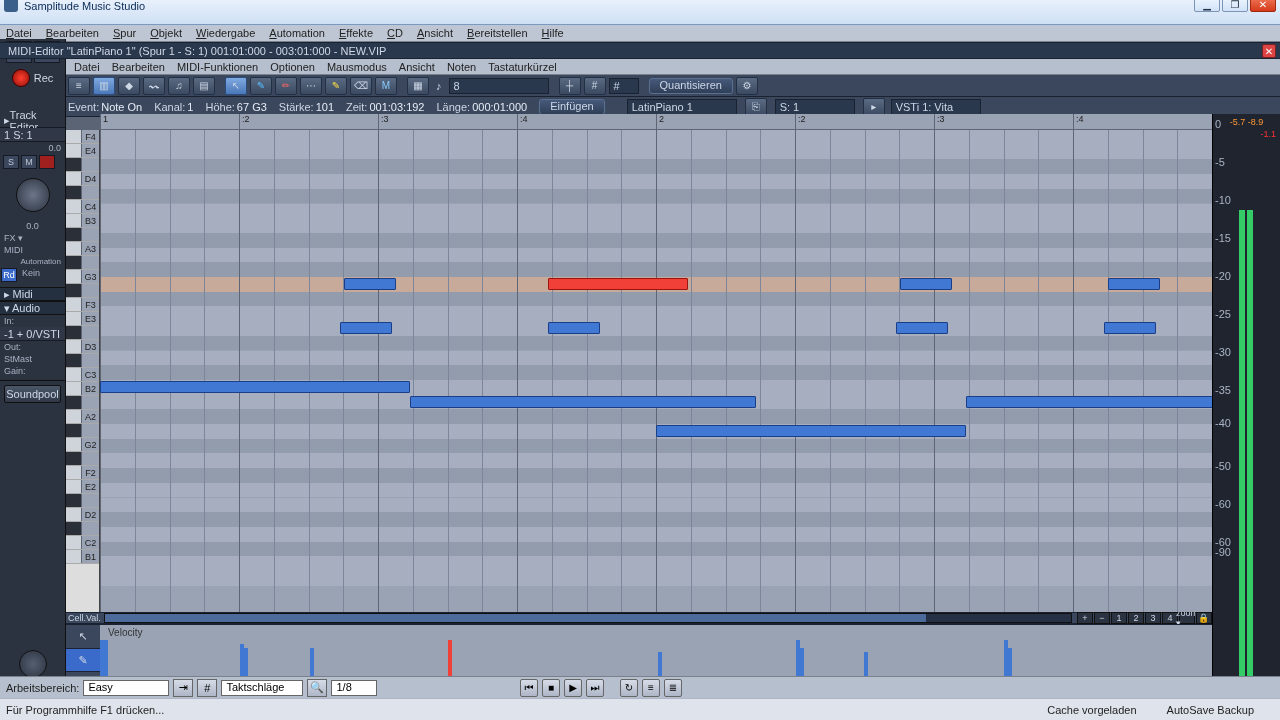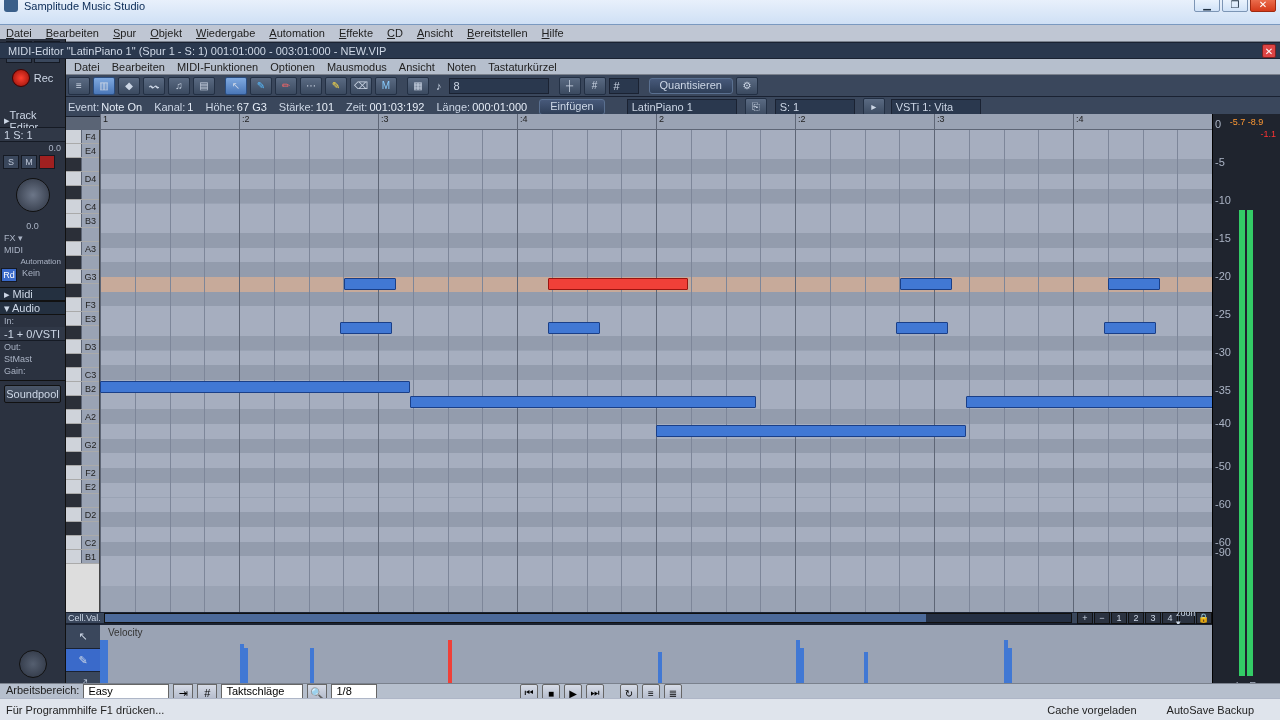--- a/index.html
+++ b/index.html
@@ -77,21 +77,21 @@
 .velo .label{position:absolute;left:8px;top:2px;color:#333;font-size:10px}
 .vbar{position:absolute;bottom:0;width:4px;background:#4178d4}
 .vbar.sel{background:#f04038}
 
 .meter{width:68px;background:#1f242e;border-left:1px solid #000;position:relative}
 .meter .scale{position:absolute;left:2px;top:4px;bottom:20px;width:18px;color:#aab3c4;font-size:8px}
 .meter .scale div{position:absolute;left:0}
 .meter .bar{position:absolute;bottom:20px;width:6px;background:linear-gradient(#3c6,#3c6);height:80%}
 .meter .lr{position:absolute;bottom:4px;left:0;right:0;text-align:center;color:#aab3c4;font-size:9px}
 
-.bbar{height:15px;background:#b6bfcd;border-top:1px solid #7a818d;display:flex;padding:0 6px;position:absolute;left:0;right:0;bottom:22px}
+.bbar{height:22px;background:#b6bfcd;border-top:1px solid #7a818d;display:flex;align-items:center;padding:0 6px;position:absolute;left:0;right:0;bottom:22px}
 .bbar .lbl{margin-right:4px;color:#222}
 .bbar select,.combo{height:16px;background:#fff;border:1px solid #666;font-size:11px;padding:0 18px 0 4px;position:relative}
 .bbar .ib{width:20px;height:18px;background:linear-gradient(#d7dce7,#aeb6c7);border:1px solid #666;margin-left:4px;display:flex;align-items:center;justify-content:center}
 .statusbar{height:22px;background:#dfe4ec;border-top:1px solid #aeb6c7;display:flex;align-items:center;padding:0 6px;position:absolute;left:0;right:0;bottom:0;color:#222}
 .statusbar .spacer{flex:1}
 .transport{position:absolute;left:520px;display:flex;gap:4px}
 .transport .tb2{width:18px;height:18px;background:linear-gradient(#d7dce7,#aeb6c7);border:1px solid #666;border-radius:2px;display:flex;align-items:center;justify-content:center;font-size:10px}
 
 .apptb{position:absolute;left:0;top:39px;width:66px;height:75px;background:#2b3240;border-right:1px solid #111;display:flex;flex-direction:column;align-items:center;padding-top:2px;gap:2px}
 .apptb .big{width:26px;height:22px;background:#3a475c;border:1px solid #151a24}

